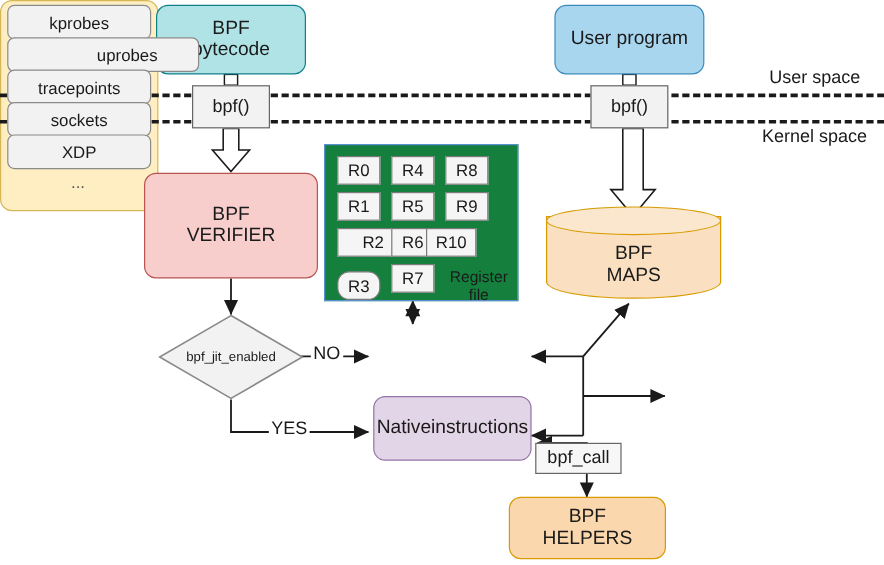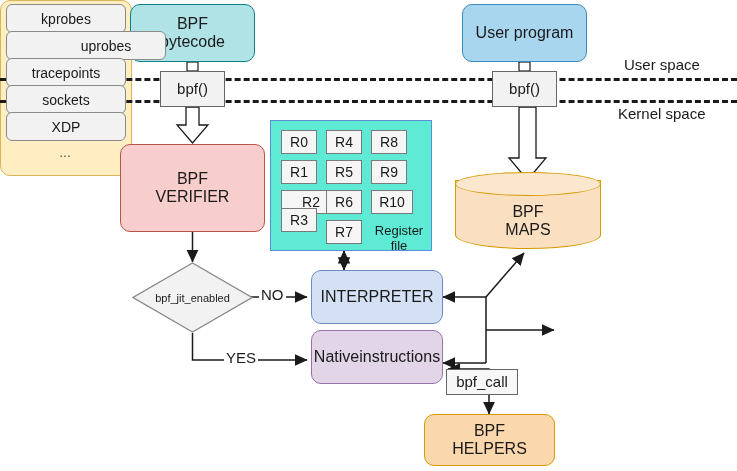--- a/index.html
+++ b/index.html
@@ -26,36 +26,36 @@
     line-height: 1.15;
   }
   .rrect { border-radius: 10px; border: 1.4px solid; }
   .srect { border: 1.2px solid; }
 
   
   .bytecode   { background:#b0e3e6; border-color:#0e8088; font-size:16px; }
   .userprog   { background:#a9d6ef; border-color:#3a8bbb; font-size:16px; }
   .syscall    { background:#f2f2f2; border-color:#666666; font-size:15px; }
   .verifier   { background:#f8cecc; border-color:#b85450; font-size:16px; }
-  .regfile    { background:#5eead4; border-color:#5b8fd4; }
+  .regfile    { background:#15803d; border-color:#5b8fd4; }
   .reg        { background:#f5f5f5; border:1.2px solid #7a7a7a; font-size:14px;
                 display:flex; align-items:center; justify-content:center; position:absolute; }
   .regcap     { position:absolute; font-size:13px; color:#1a1a1a; }
   .interp     { background:#d4e1f5; border-color:#6c8ebf; font-size:16px; }
   .native     { background:#e1d5e7; border-color:#9673a6; font-size:16px; }
   .helpers    { background:#fad7ac; border-color:#d79b00; font-size:16px; }
   .bpfcall    { background:#f7f7f7; border-color:#666666; font-size:15px; }
   .hooklist   { background:#ffeec2; border:1.3px solid #d6b656; border-radius:10px; }
   .hookitem   { background:#f2f2f2; border:1px solid #8a8a8a; border-radius:6px;
                 position:absolute; display:flex; align-items:center; justify-content:center;
                 font-size:14px; color:#1a1a1a; }
   .diamond-wrap { position:absolute; }
   .diamond-lbl  { position:absolute; inset:0; display:flex; align-items:center;
                   justify-content:center; font-size:11px; color:#1a1a1a; }
-  .spacelbl   { position:absolute; font-size:15px; color:#1a1a1a; }
+  .spacelbl   { position:absolute; font-size:15px; color:#1a1a1a;margin-left:17px; }
   .edgelbl    { position:absolute; font-size:15px; color:#1a1a1a; background:#ffffff; padding:0 2px; }
   .dashline   { position:absolute; height:0; border-top:3px dashed #1a1a1a; }
   svg.layer   { position:absolute; left:0; top:0; width:737px; height:471px; pointer-events:none; }
   .cyl-body   { position:absolute; background:#fae0c0; border:1.4px solid #d79b00;
                 border-radius:0 0 50% 50%/0 0 14px 14px; box-sizing:border-box; }
   .cyl-top    { position:absolute; background:#fae7cd; border:1.4px solid #d79b00;
                 border-radius:50%; box-sizing:border-box; }
   .cyl-text   { position:absolute; display:flex; align-items:center; justify-content:center;
                 text-align:center; font-size:16px; color:#1a1a1a; line-height:1.15; }
 </style>
@@ -129,47 +129,44 @@
 
   <div class="node rrect verifier" style="left:120px; top:144px; width:145px; height:88px; flex-direction:column;">
     <span>BPF</span>
     <span>VERIFIER</span>
   </div>
 
   <div class="node srect regfile" style="left:270px; top:120px; width:162px; height:131px; display:block;">
     <div class="reg" style="left:10px;  top:9px;  width:34px; height:22px;">R0</div>
     <div class="reg" style="left:10px;  top:39px; width:34px; height:22px;">R1</div>
     <div class="reg" style="left:10px;  top:69px; width:34px; height:22px;padding-left:12px;">R2</div>
-    <div class="reg" style="left:10px;  top:87px; width:34px; height:22px;">R3</div>
+    <div class="reg" style="left:10px;  top:105px; width:34px; height:22px;border-radius:10px;">R3</div>
 
     <div class="reg" style="left:55px;  top:9px;  width:34px; height:22px;">R4</div>
     <div class="reg" style="left:55px;  top:39px; width:34px; height:22px;">R5</div>
     <div class="reg" style="left:55px;  top:69px; width:34px; height:22px;">R6</div>
     <div class="reg" style="left:55px;  top:99px; width:34px; height:22px;">R7</div>
 
     <div class="reg" style="left:100px; top:9px;  width:34px; height:22px;">R8</div>
     <div class="reg" style="left:100px; top:39px; width:34px; height:22px;">R9</div>
-    <div class="reg" style="left:100px; top:69px; width:40px; height:22px;">R10</div>
+    <div class="reg" style="left:84px; top:69px; width:40px; height:22px;">R10</div>
 
     <div class="regcap" style="left:96px; top:103px;">Register file</div>
   </div>
 
   <div class="diamond-wrap" style="left:132px; top:262px; width:121px; height:71px;">
     <svg width="121" height="71" viewBox="0 0 121 71">
       <polygon points="60.5,1 120,35.5 60.5,70 1,35.5" fill="#f2f2f2" stroke="#8a8a8a" stroke-width="1.4"></polygon>
     </svg>
     <div class="diamond-lbl">bpf_jit_enabled</div>
   </div>
 
   <div class="edgelbl" style="left:259px; top:286px;">NO</div>
   <div class="edgelbl" style="left:224px; top:349px;">YES</div>
 
-  <div class="node rrect interp" style="left:311px; top:270px; width:132px; height:54px;">
-    <span>INTERPRETER</span>
-  </div>
 
   <div class="node rrect native" style="left:311px; top:330px; width:132px; height:54px; flex-direction:row;">
     <span>Native</span>
     <span>instructions</span>
   </div>
 
   <div>
     <div class="cyl-body" style="left:455px; top:180px; width:146px; height:69px;"></div>
     <div class="cyl-top" style="left:455px; top:172px; width:146px; height:24px;"></div>
     <div class="cyl-text" style="left:455px; top:196px; width:146px; height:50px; flex-direction:column;">

